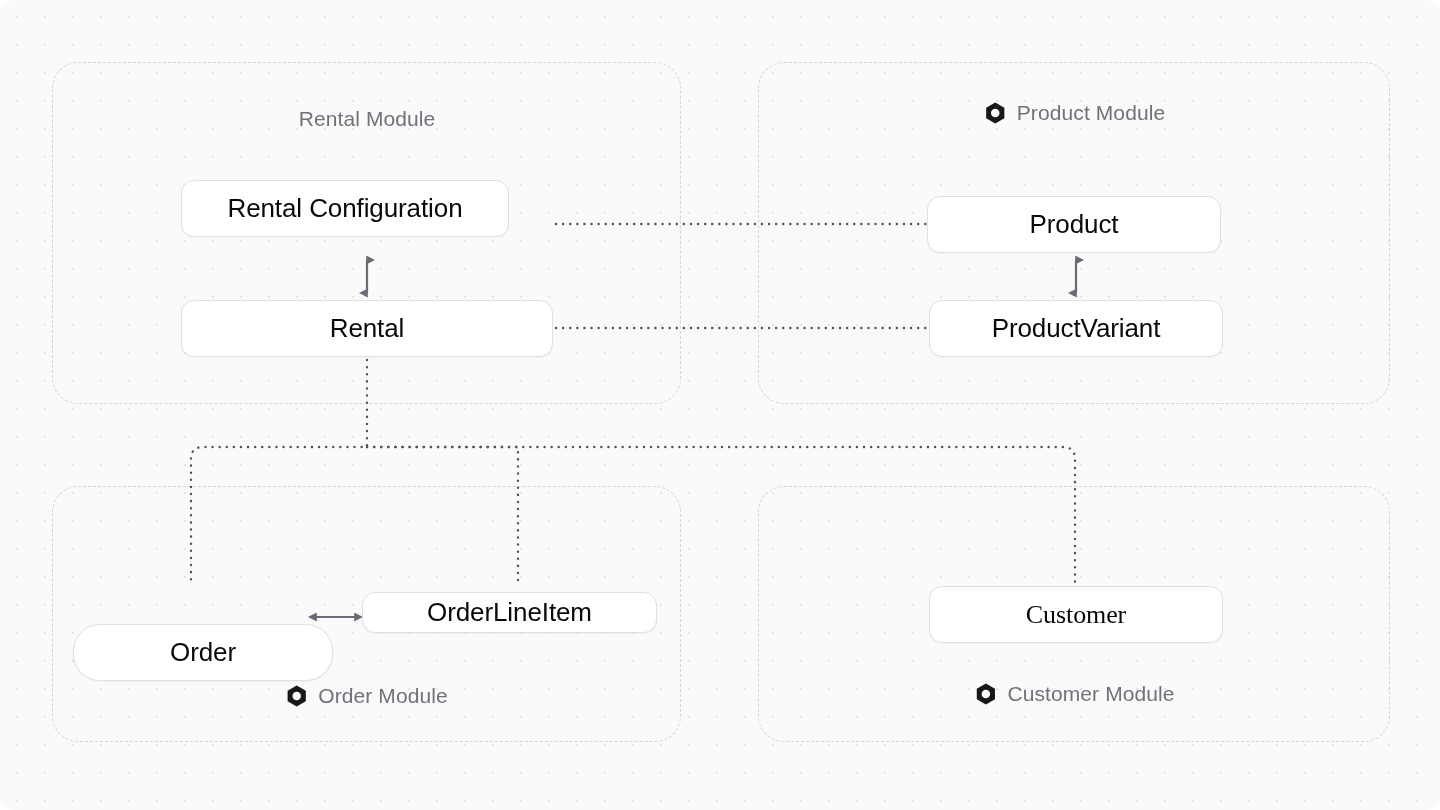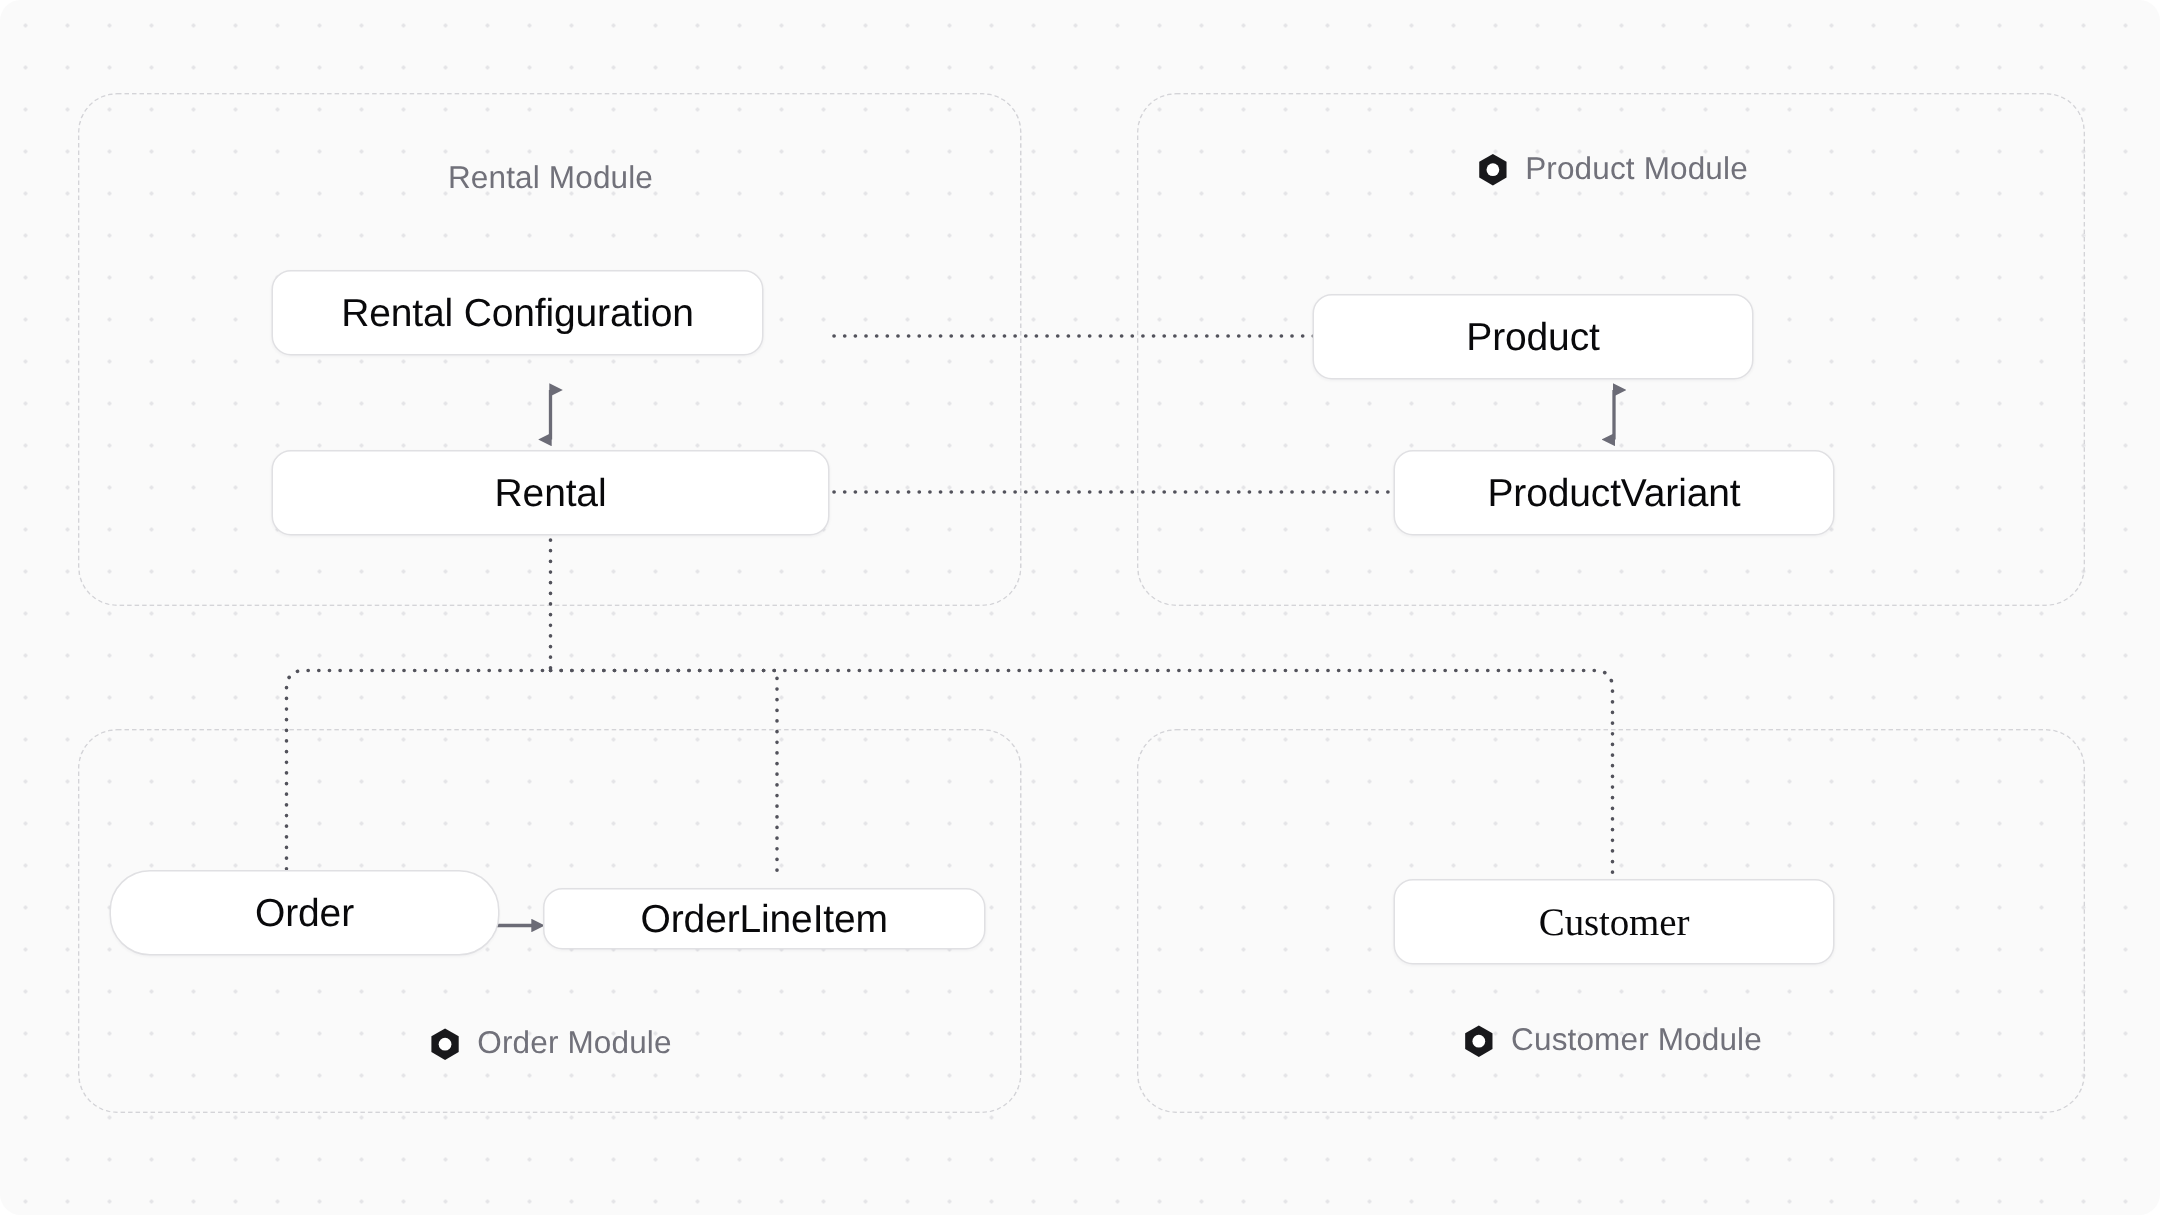--- a/index.html
+++ b/index.html
@@ -167,29 +167,29 @@
   </svg>
 
   <div class="node" style="left:181px; top:180px; width:328px; height:57px;border-radius:13px;">
     <span>Rental Configuration</span>
   </div>
 
   <div class="node" style="left:181px; top:300px; width:372px; height:57px;text-align:right;">
     <span>Rental</span>
   </div>
 
-  <div class="node" style="left:875px; top:196px; width:294px; height:57px;">
+  <div class="node" style="left:927px; top:196px; width:294px; height:57px;">
     <span>Product</span>
   </div>
 
   <div class="node" style="left:929px; top:300px; width:294px; height:57px;">
     <span>ProductVariant</span>
   </div>
 
-  <div class="node" style="left:73px; top:580px; width:260px; height:57px;border-radius:27px;">
+  <div class="node" style="left:73px; top:624px; width:260px; height:57px;border-radius:27px;">
     <span>Order</span>
   </div>
 
   <div class="node" style="left:362px; top:592px; width:295px; height:41px;">
     <span>OrderLineItem</span>
   </div>
 
   <div class="node" style="left:929px; top:586px; width:294px; height:57px;font-family:Liberation Serif, serif;">
     <span>Customer</span>
   </div>

